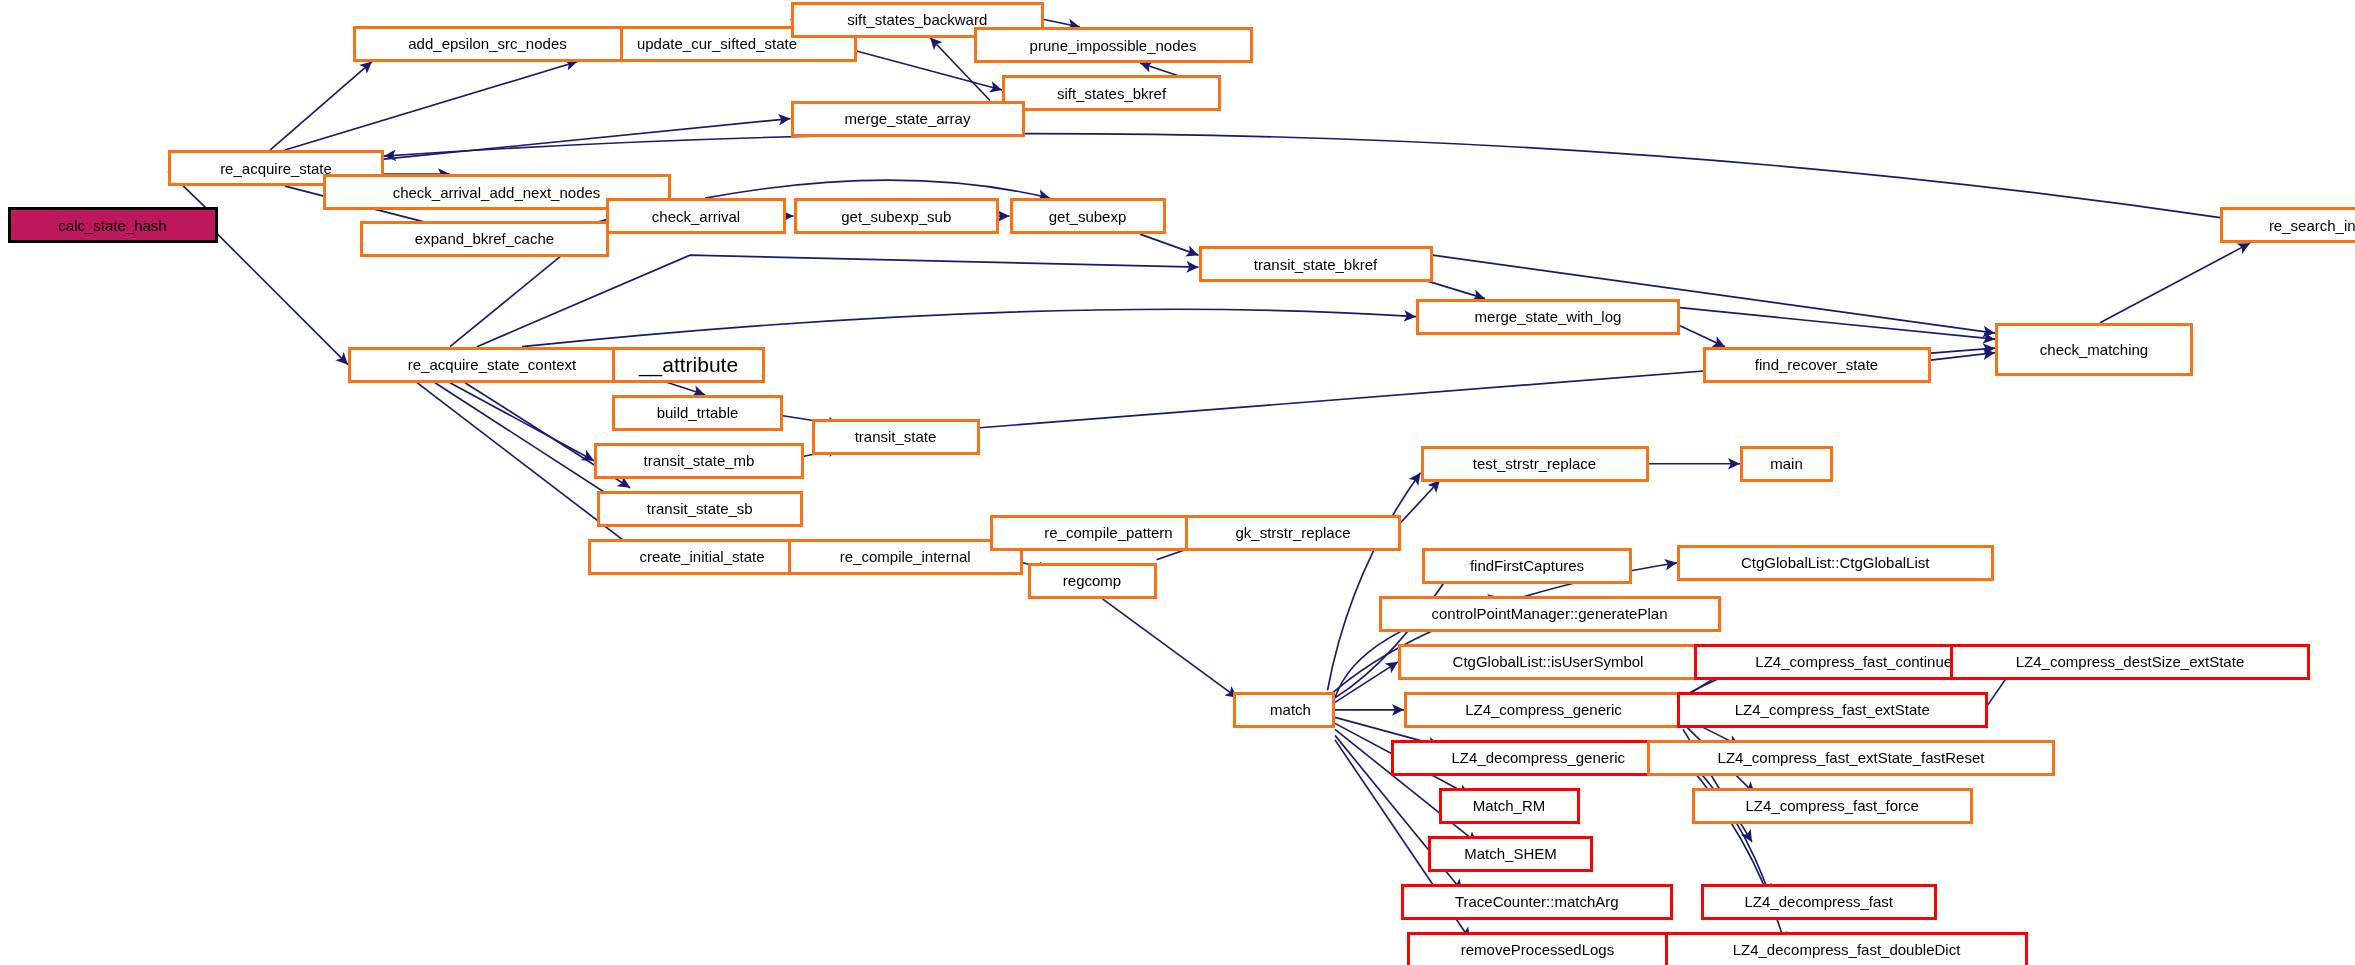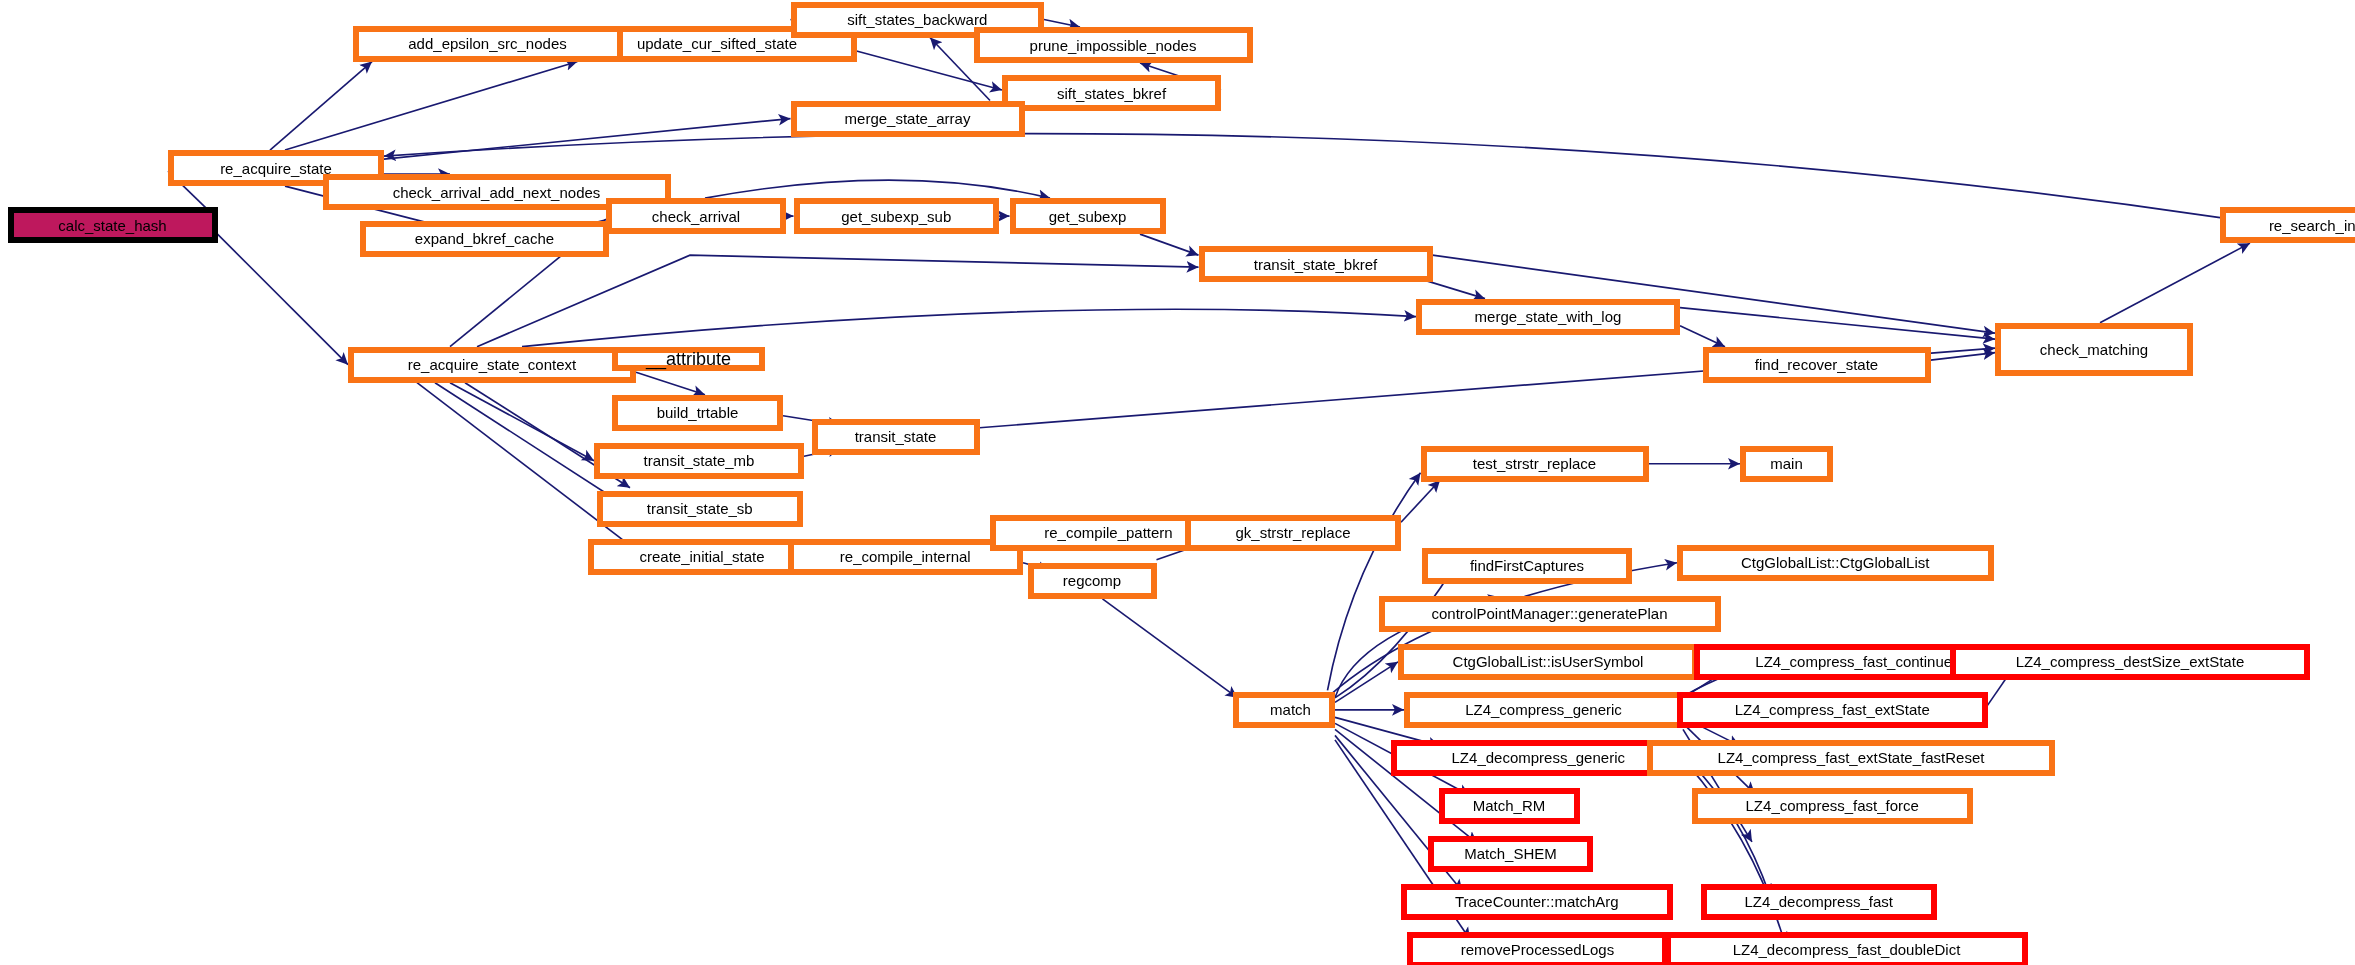--- a/index.html
+++ b/index.html
@@ -2,21 +2,21 @@
 <html><head>
 <meta charset="utf-8">
 <style>
   html,body{margin:0;padding:0;background:#ffffff;}
   body{font-family:"Liberation Sans", sans-serif;}
   #canvas{position:relative;width:2355px;height:965px;background:#ffffff;overflow:hidden;}
   #edges{position:absolute;left:0;top:0;width:2355px;height:965px;pointer-events:none;}
   .node{
     position:absolute;
     box-sizing:border-box;
-    border:6px solid #f97316;
+    border:3px solid #f97316;
     background:#ffffff;
     color:#000000;
     font-size:15px;
     line-height:1;
     display:flex;
     align-items:center;
     justify-content:center;
     white-space:nowrap;
     letter-spacing:0px;
     padding:0 5px;
@@ -199,21 +199,21 @@
     </div>
   <div class="node" style="left: 1995px; top: 322.667px; width: 198px; height: 53px; font-size: 15px;">
       <span>check_matching</span>
     </div>
   <div class="node" style="left: 2220px; top: 207.107px; width: 222px; height: 36.0187px; font-size: 15px;">
       <span>re_search_internal</span>
     </div>
   <div class="node" style="left: 348px; top: 346.68px; width: 288px; height: 36.0187px; font-size: 15px;">
       <span>re_acquire_state_context</span>
     </div>
-  <div class="node" style="left: 612px; top: 346.68px; width: 153px; height: 24px; font-size: 18px; text-align: center;">
+  <div class="node" style="left: 612px; top: 346.68px; width: 153px; height: 36px; font-size: 21px; text-align: center;">
       <span>__attribute</span>
     </div>
   <div class="node" style="left: 612px; top: 394.705px; width: 171px; height: 36.0187px; font-size: 15px;">
       <span>build_trtable</span>
     </div>
   <div class="node" style="left: 811.5px; top: 418.717px; width: 168px; height: 36.0187px; font-size: 15px;">
       <span>transit_state</span>
     </div>
   <div class="node" style="left: 594px; top: 442.729px; width: 210px; height: 36.0187px; font-size: 15px;">
       <span>transit_state_mb</span>

